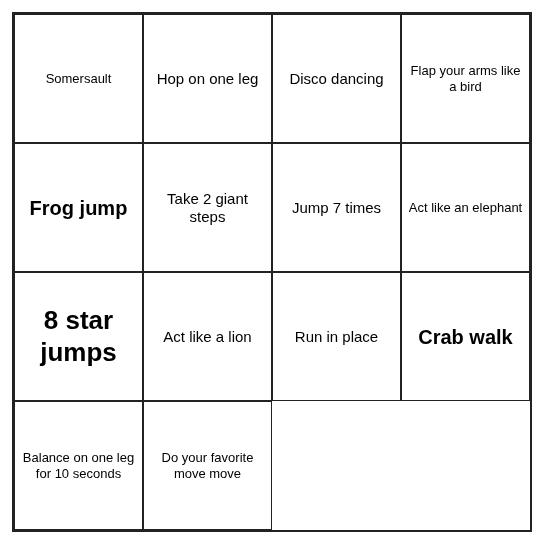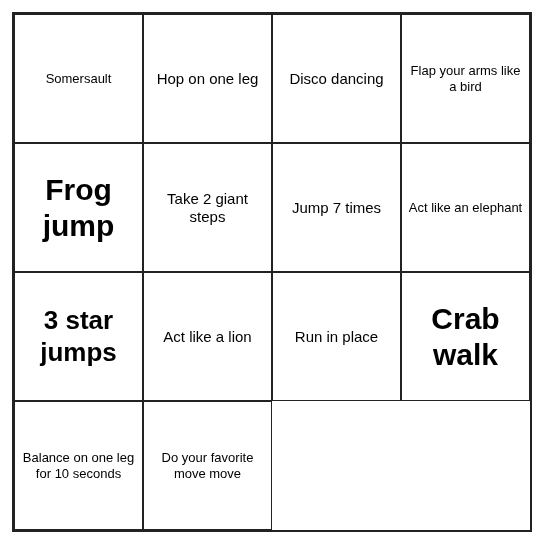--- a/index.html
+++ b/index.html
@@ -48,21 +48,21 @@
     .text-medium {
       font-size: 15px;
     }
 
     .text-large {
       font-size: 26px;
       font-weight: bold;
     }
 
     .text-xlarge {
-      font-size: 30px;
+      font-size: 20px;
       font-weight: bold;
     }
   </style>
 </head>
 <body>
 
 <div class="bingo-grid">
 <div class="bingo-cell">
       <span class="text-small">Somersault</span>
     </div>
@@ -81,21 +81,21 @@
     <div class="bingo-cell">
       <span class="text-medium">Take 2 giant steps</span>
     </div>
     <div class="bingo-cell">
       <span class="text-medium">Jump 7 times</span>
     </div>
     <div class="bingo-cell">
       <span class="text-small">Act like an elephant</span>
     </div>
     <div class="bingo-cell">
-      <span class="text-large">3 star jumps</span>
+      <span class="text-large">8 star jumps</span>
     </div>
     <div class="bingo-cell">
       <span class="text-medium">Act like a lion</span>
     </div>
     <div class="bingo-cell">
       <span class="text-medium">Run in place</span>
     </div>
     <div class="bingo-cell">
       <span class="text-xlarge">Crab walk</span>
     </div>

